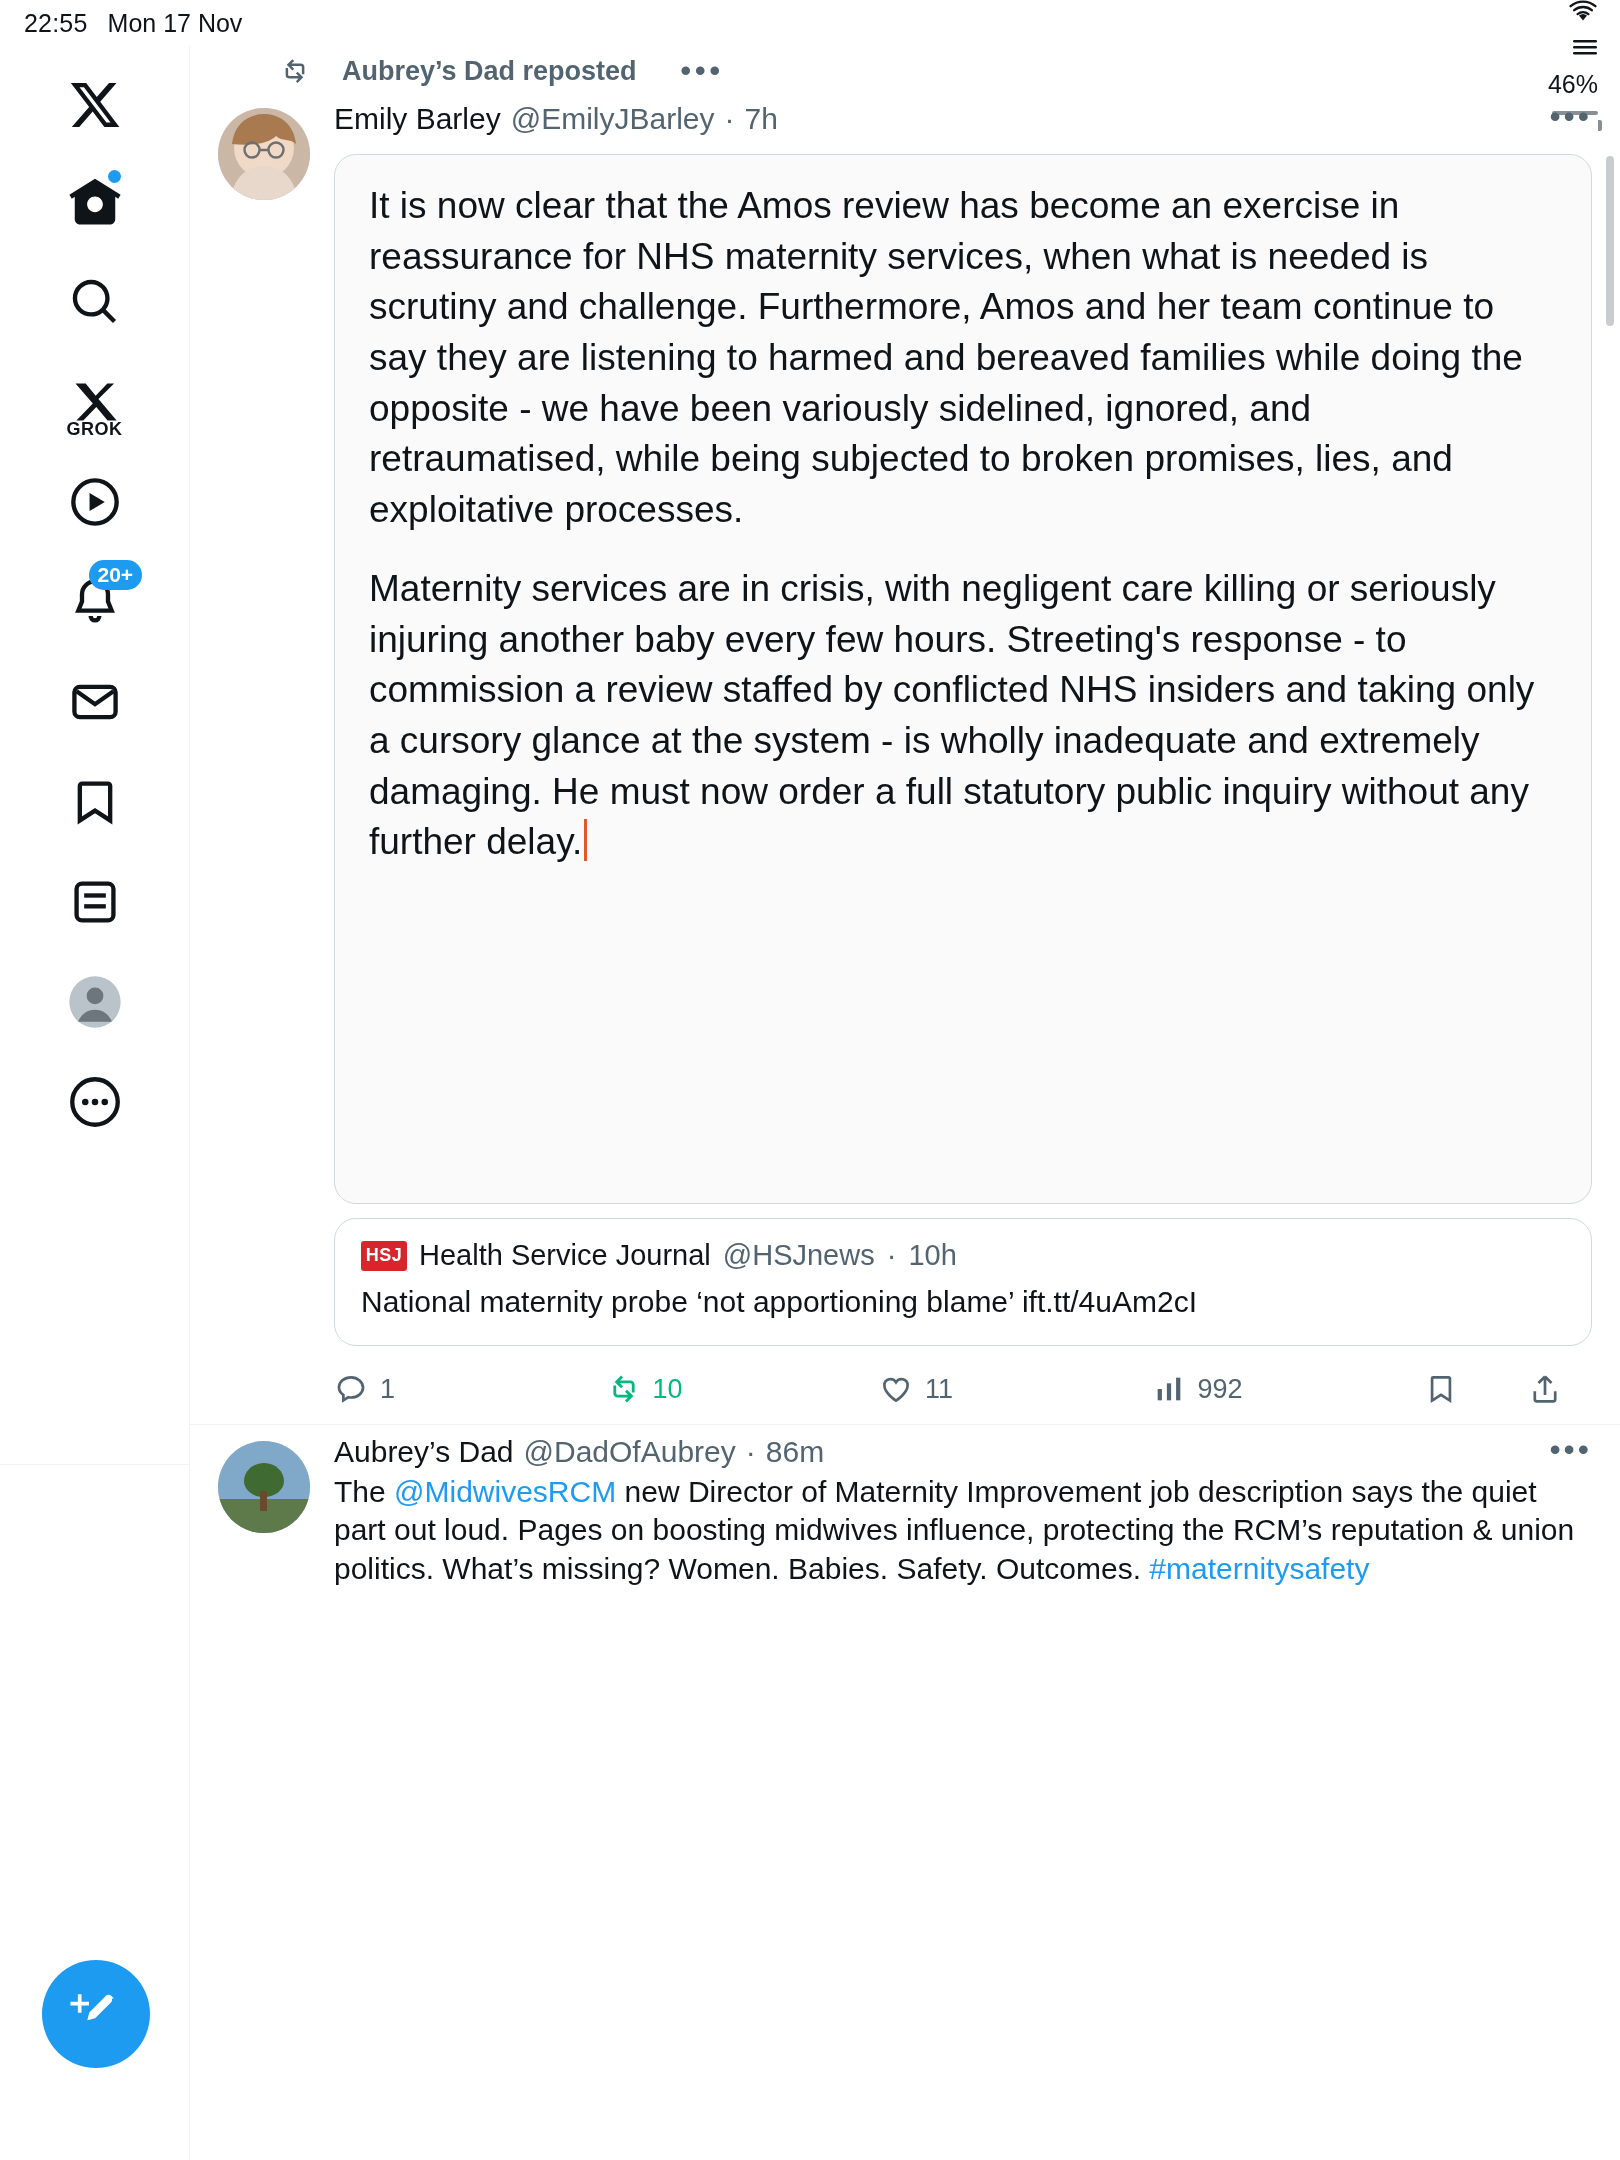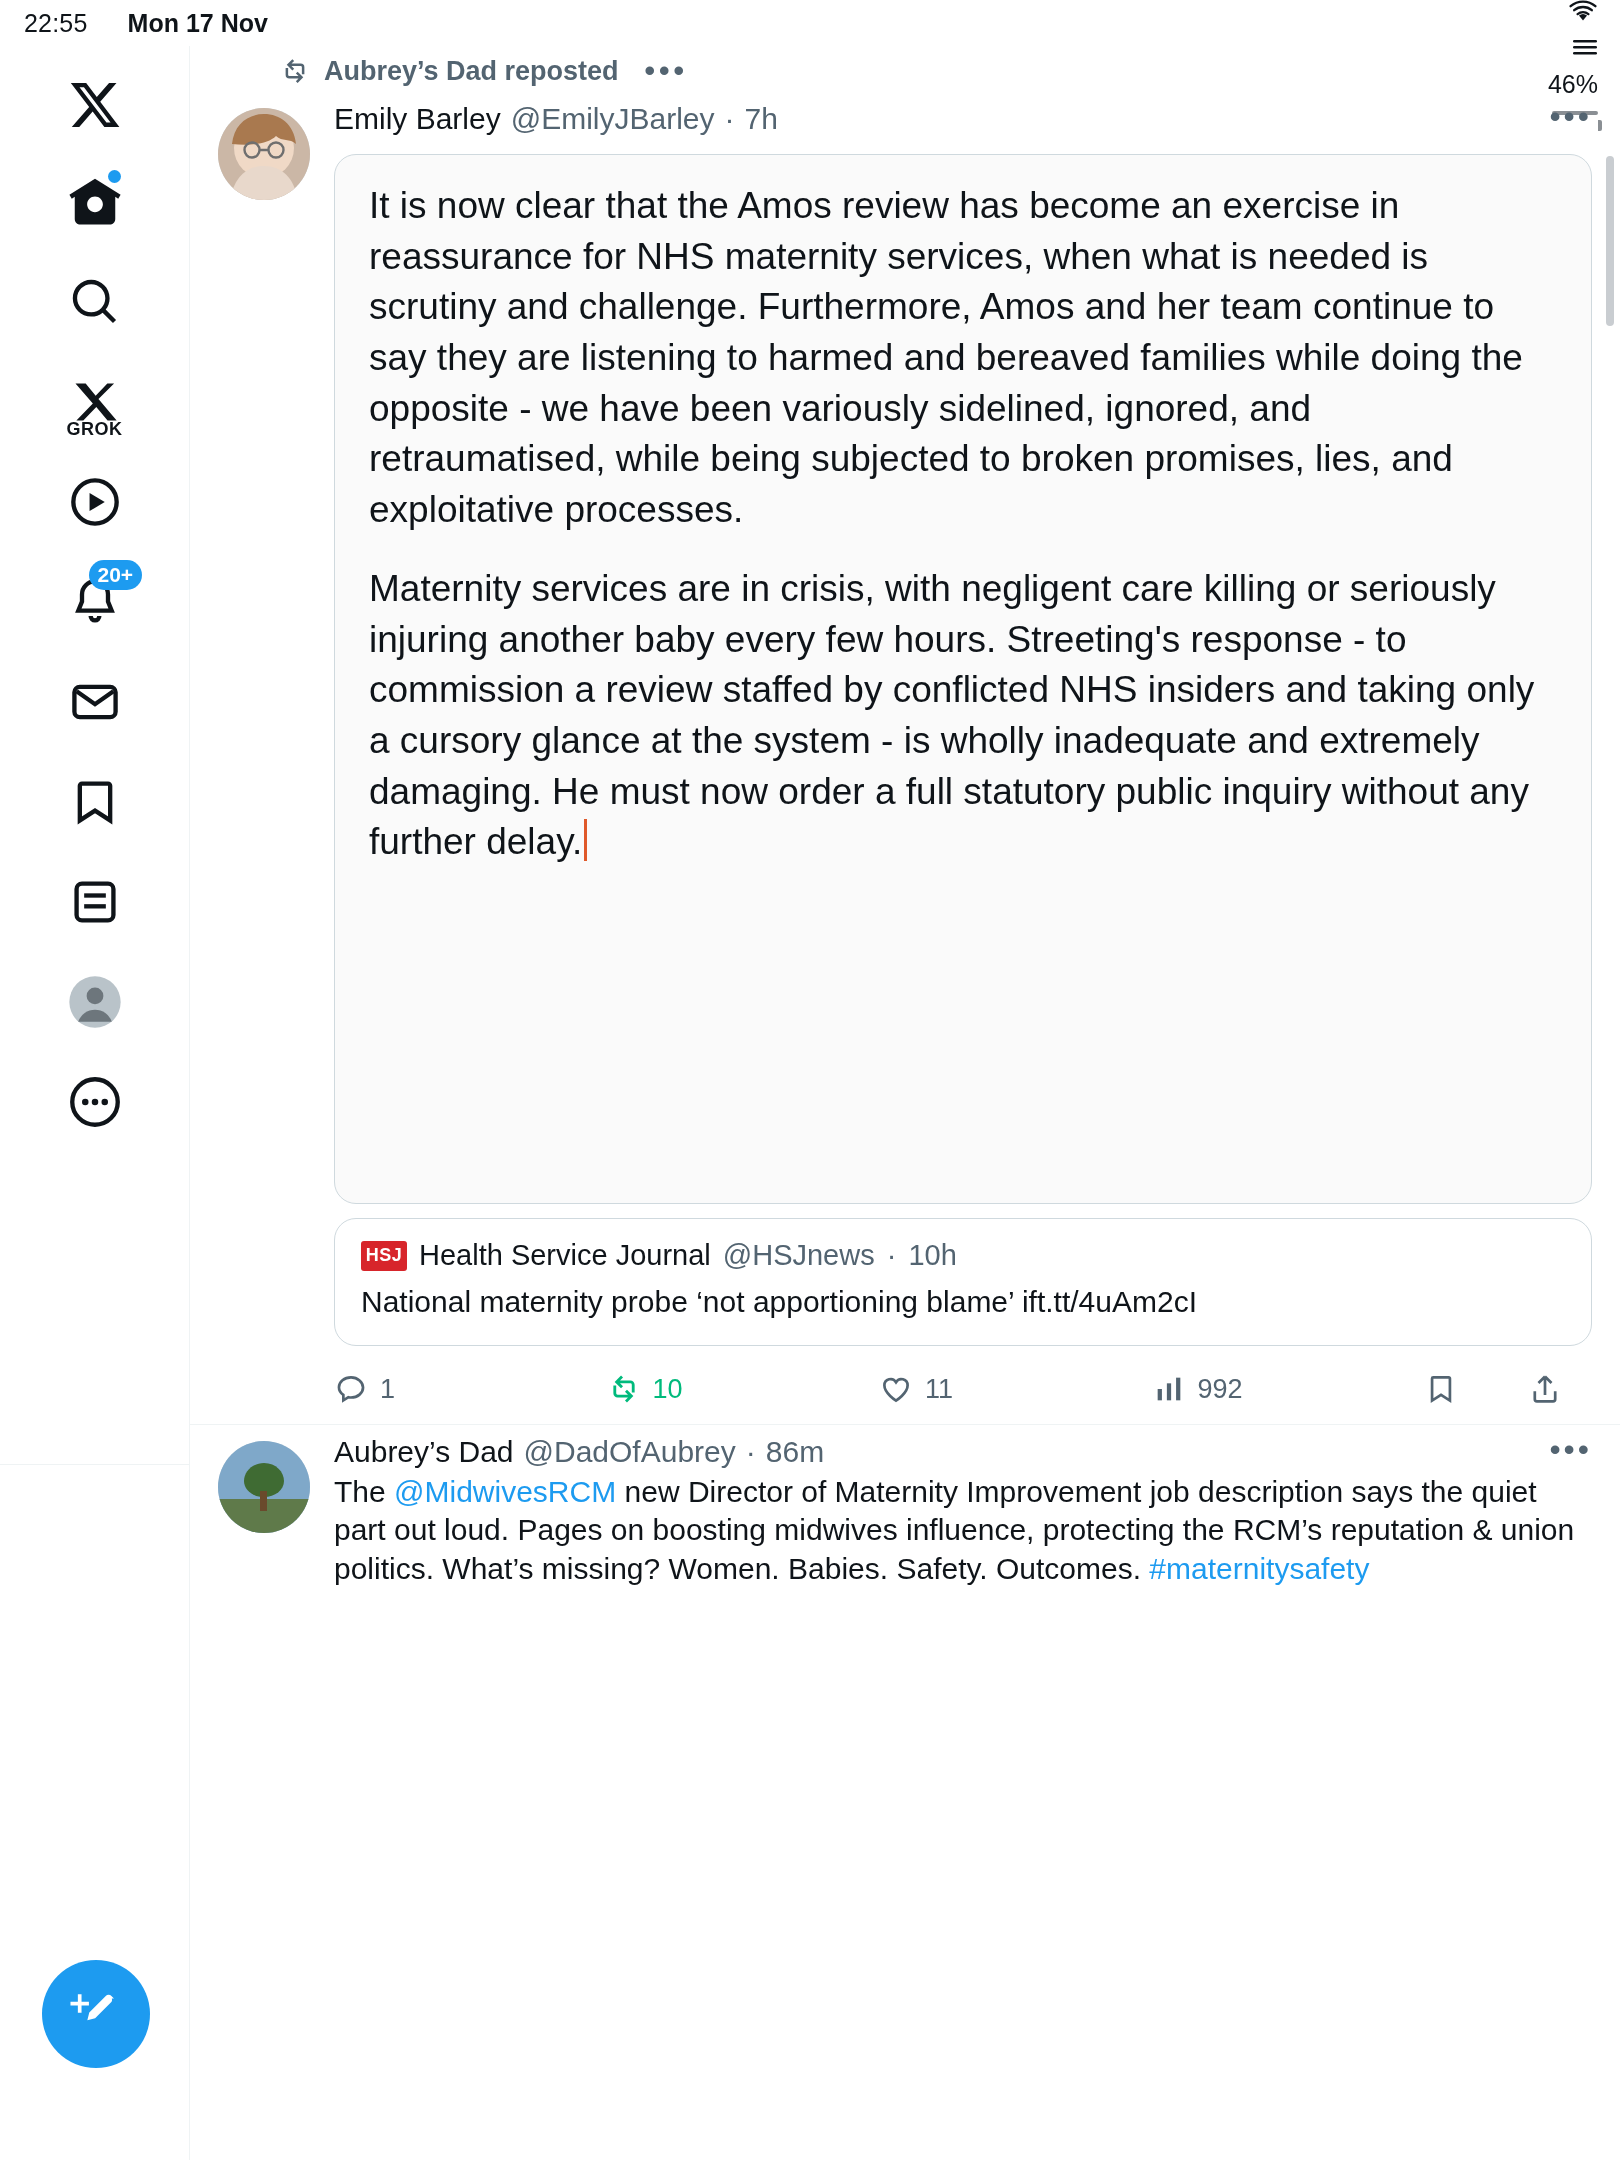--- a/index.html
+++ b/index.html
@@ -25,21 +25,21 @@
     flex: 0 0 46px;
     display: flex;
     align-items: center;
     padding: 0 22px 0 24px;
     font-size: 25px;
     color: #0f1419;
     position: relative;
     background: #fff;
   }
   .statusbar .time { font-weight: 400; letter-spacing: .2px; }
-  .statusbar .date { margin-left: 40px; font-weight: 700; }
+  .statusbar .date { margin-left: 20px; font-weight: 400; }
   .status-right {
     position: absolute;
     right: 22px;
     top: 0;
     height: 46px;
     display: flex;
     align-items: flex-end;
     gap: 12px;
     font-size: 25px;
     flex-direction: column;
@@ -155,21 +155,21 @@
     top: 110px;
     width: 8px;
     height: 170px;
     background: #c9cdd1;
     border-radius: 4px;
   }
 
   .repost-head {
     display: flex;
     align-items: center;
-    gap: 14px;
+    gap: 32px;
     padding: 8px 0 4px 90px;
     font-size: 27px;
     font-weight: 700;
     color: #536471;
   }
   .repost-head .dots { color: #536471; letter-spacing: 4px; font-size: 30px; margin-left: 12px;}
 
   .tweet {
     display: flex;
     padding: 10px 28px 0 28px;

